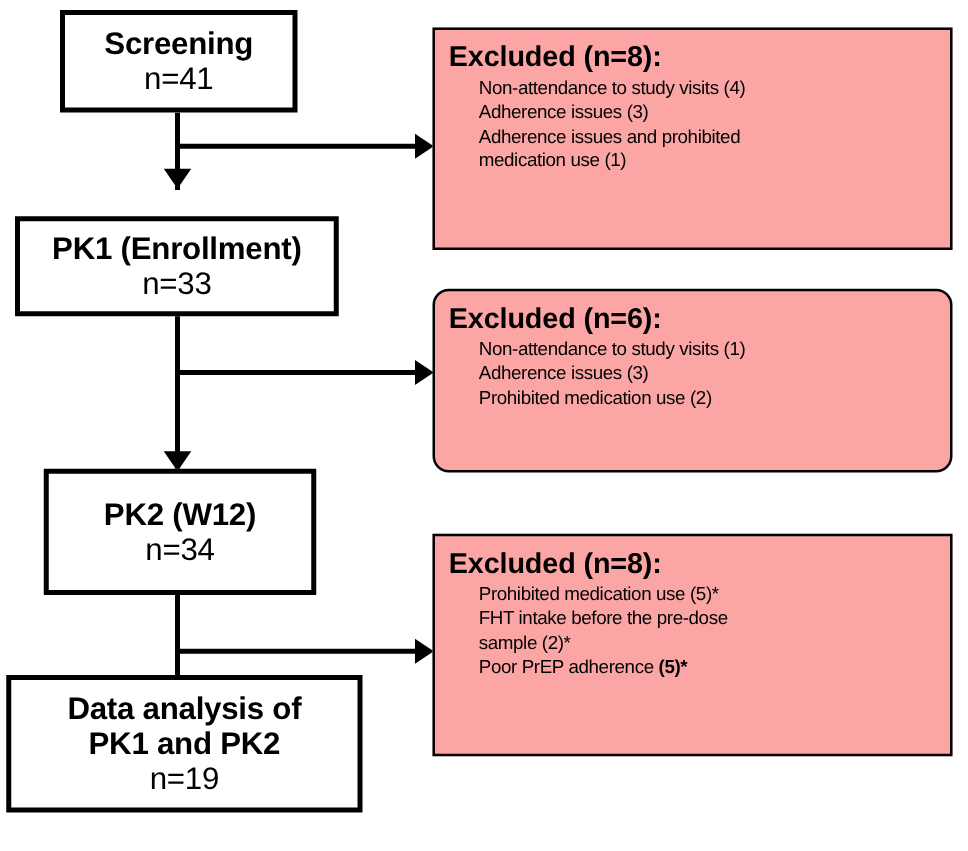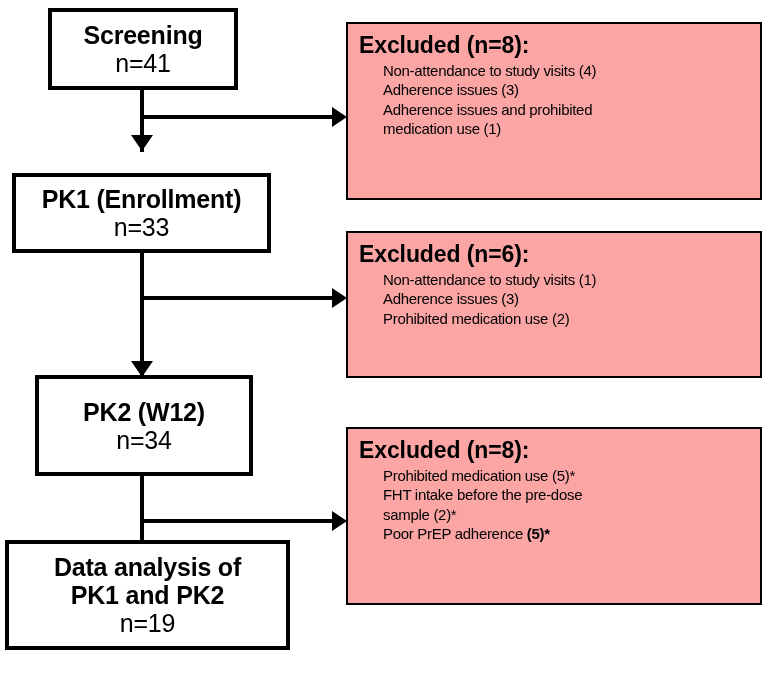--- a/index.html
+++ b/index.html
@@ -147,21 +147,21 @@
   </div>
 
   <div class="excl-box" style="left:346px; top:22px; width:416px; height:178px;">
     <div class="excl-heading">Excluded (n=8):</div>
     <div class="excl-line">Non-attendance to study visits (4)</div>
     <div class="excl-line">Adherence issues (3)</div>
     <div class="excl-line">Adherence issues and prohibited</div>
     <div class="excl-line">medication use (1)</div>
   </div>
 
-  <div class="excl-box" style="left:346px; top:231px; width:416px; height:147px;">
+  <div class="excl-box" style="left:346px; top:231px; width:416px; height:147px;border-radius:13px;">
     <div class="excl-heading">Excluded (n=6):</div>
     <div class="excl-line">Non-attendance to study visits (1)</div>
     <div class="excl-line">Adherence issues (3)</div>
     <div class="excl-line">Prohibited medication use (2)</div>
   </div>
 
   <div class="excl-box" style="left:346px; top:427px; width:416px; height:178px;">
     <div class="excl-heading">Excluded (n=8):</div>
     <div class="excl-line">Prohibited medication use (5)*</div>
     <div class="excl-line">FHT intake before the pre-dose</div>

